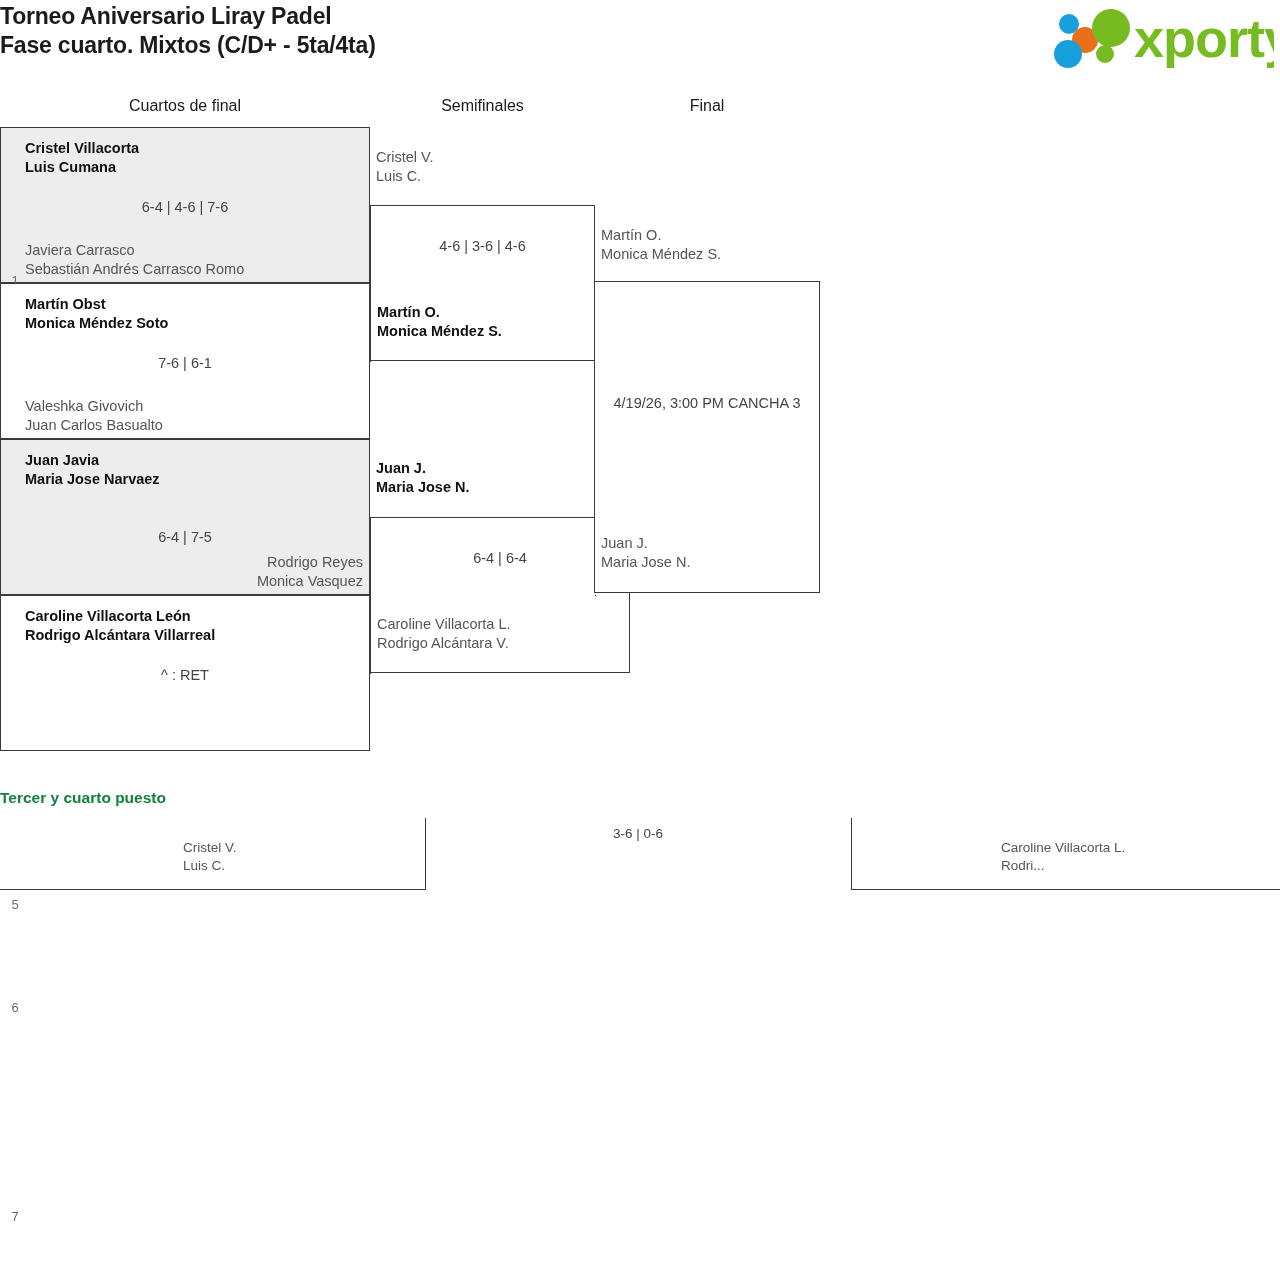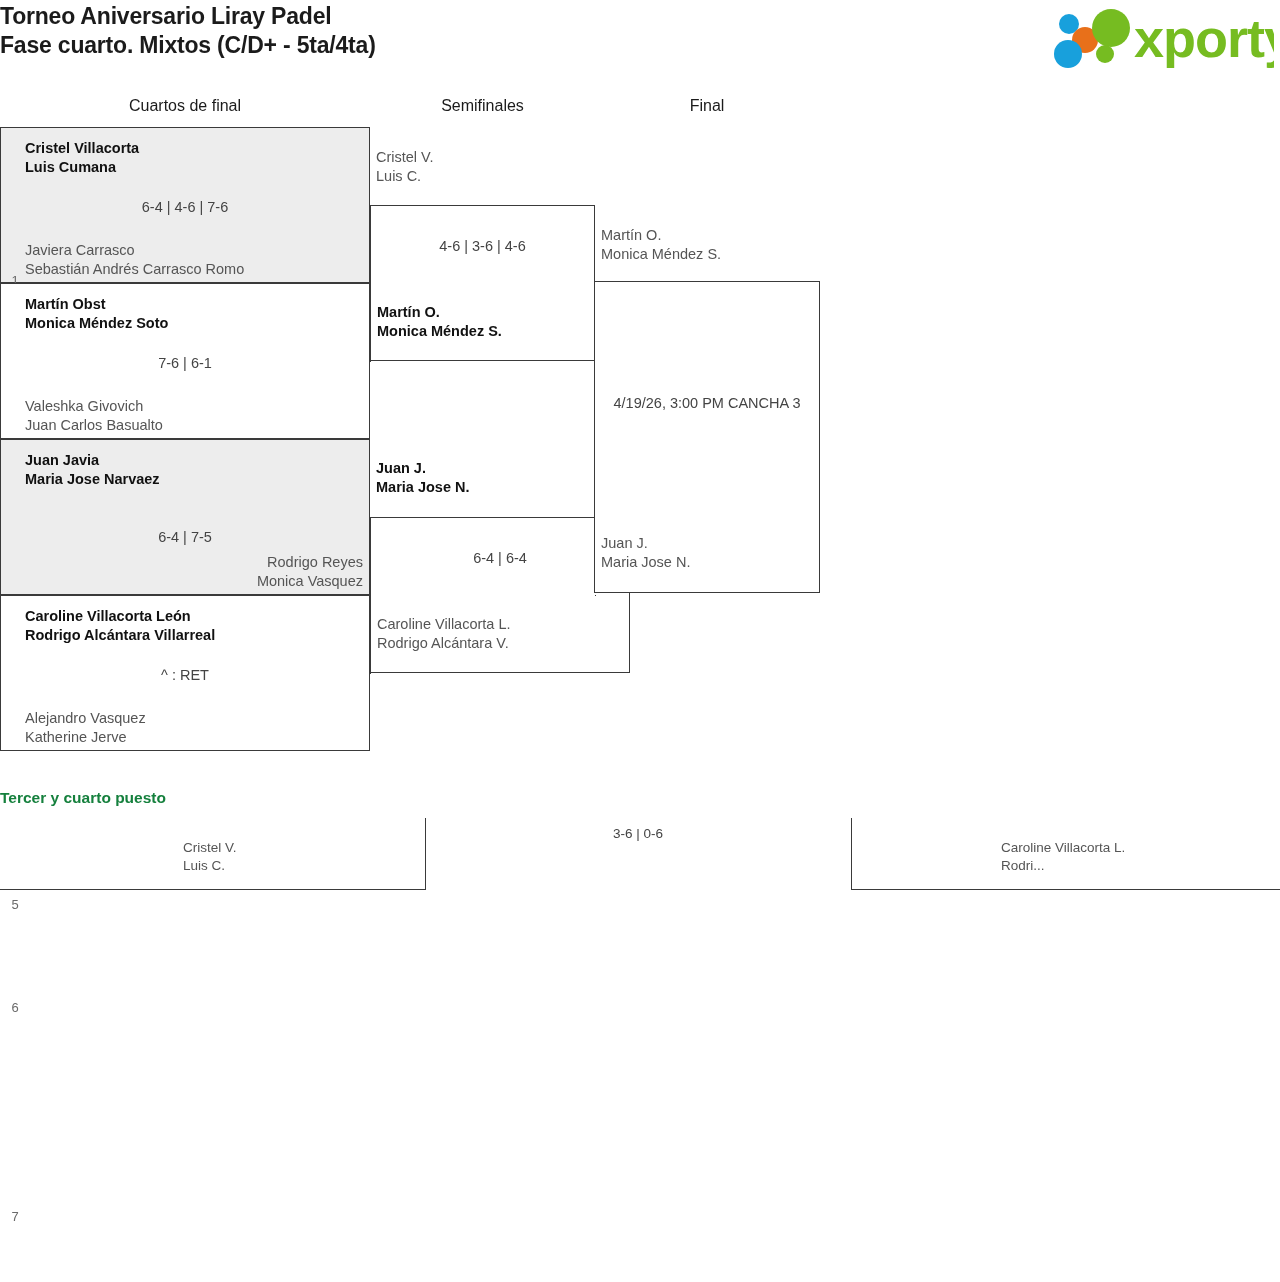--- a/index.html
+++ b/index.html
@@ -144,24 +144,20 @@
   </div>
 
   <div class="match" style="left:0px; top:595px; width:370px; height:156px;">
     <div class="seed" style="top:613px;">7</div>
     <div class="team winner" style="top:11px;">
       <span class="pl">Caroline Villacorta León</span>
       <span class="pl">Rodrigo Alcántara Villarreal</span>
     </div>
     <div class="score" style="top:70px;">^ : RET</div>
 
-    <div class="team" style="top:113px;">
-      <span class="pl">Alejandro Vasquez</span>
-      <span class="pl">Katherine Jerve</span>
-    </div>
   </div>
 
   <div class="ln h" style="left:370px; top:205px; width:1px;"></div>
   <div class="ln h" style="left:370px; top:361px; width:1px;"></div>
   <div class="ln h" style="left:370px; top:517px; width:1px;"></div>
   <div class="ln h" style="left:370px; top:673px; width:1px;"></div>
 
   <div class="team" style="left:376px; top:148px; width:215px;">
     <span class="pl">Cristel V.</span>
     <span class="pl">Luis C.</span>

